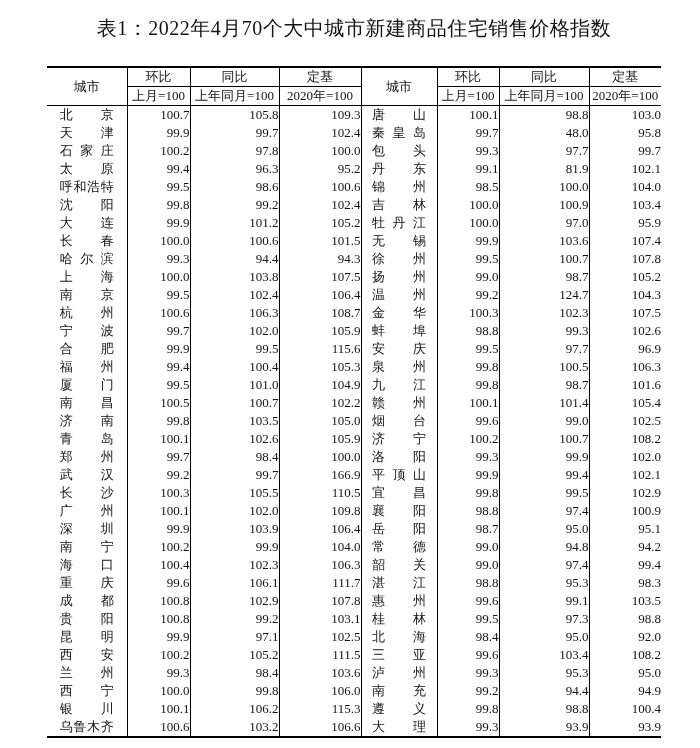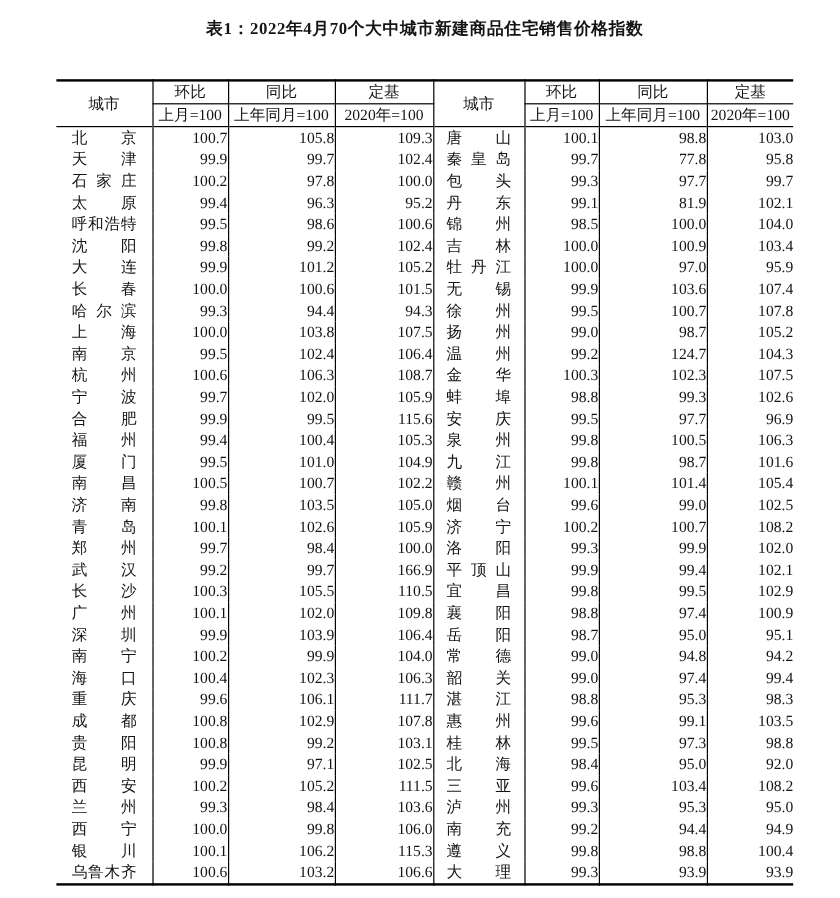--- a/index.html
+++ b/index.html
@@ -2,21 +2,21 @@
 <html><head>
 <meta charset="utf-8">
 <style>
   html,body{margin:0;padding:0;background:#ffffff;}
   .page{
     position:relative;width:700px;height:748px;background:#ffffff;
     font-family:"Liberation Serif","DejaVu Serif",serif;color:#141414;overflow:hidden;
   }
   .title{
     position:absolute;left:47px;top:15px;width:614px;
-    text-align:center;font-weight:bold;font-size:14px;letter-spacing:0.5px;
+    text-align:center;font-weight:normal;font-size:20px;letter-spacing:0.5px;
     white-space:nowrap;
   }
   table.idx{
     position:absolute;left:47px;top:66px;width:614px;
     border-collapse:collapse;table-layout:fixed;
     border-top:2.5px solid #000;border-bottom:2.5px solid #000;
   }
   table.idx thead{border-bottom:1.5px solid #000;}
   table.idx th{
     font-weight:normal;font-size:13px;text-align:center;padding:0;
@@ -83,21 +83,21 @@
           <td class="num br">98.8</td>
           <td class="num">103.0</td>
         </tr>
         <tr>
           <td class="city br"><span class="city-name">天津</span></td>
           <td class="num br">99.9</td>
           <td class="num br">99.7</td>
           <td class="num br">102.4</td>
           <td class="city br"><span class="city-name">秦皇岛</span></td>
           <td class="num br">99.7</td>
-          <td class="num br">77.8</td>
+          <td class="num br">48.0</td>
           <td class="num">95.8</td>
         </tr>
         <tr>
           <td class="city br"><span class="city-name">石家庄</span></td>
           <td class="num br">100.2</td>
           <td class="num br">97.8</td>
           <td class="num br">100.0</td>
           <td class="city br"><span class="city-name">包头</span></td>
           <td class="num br">99.3</td>
           <td class="num br">97.7</td>

